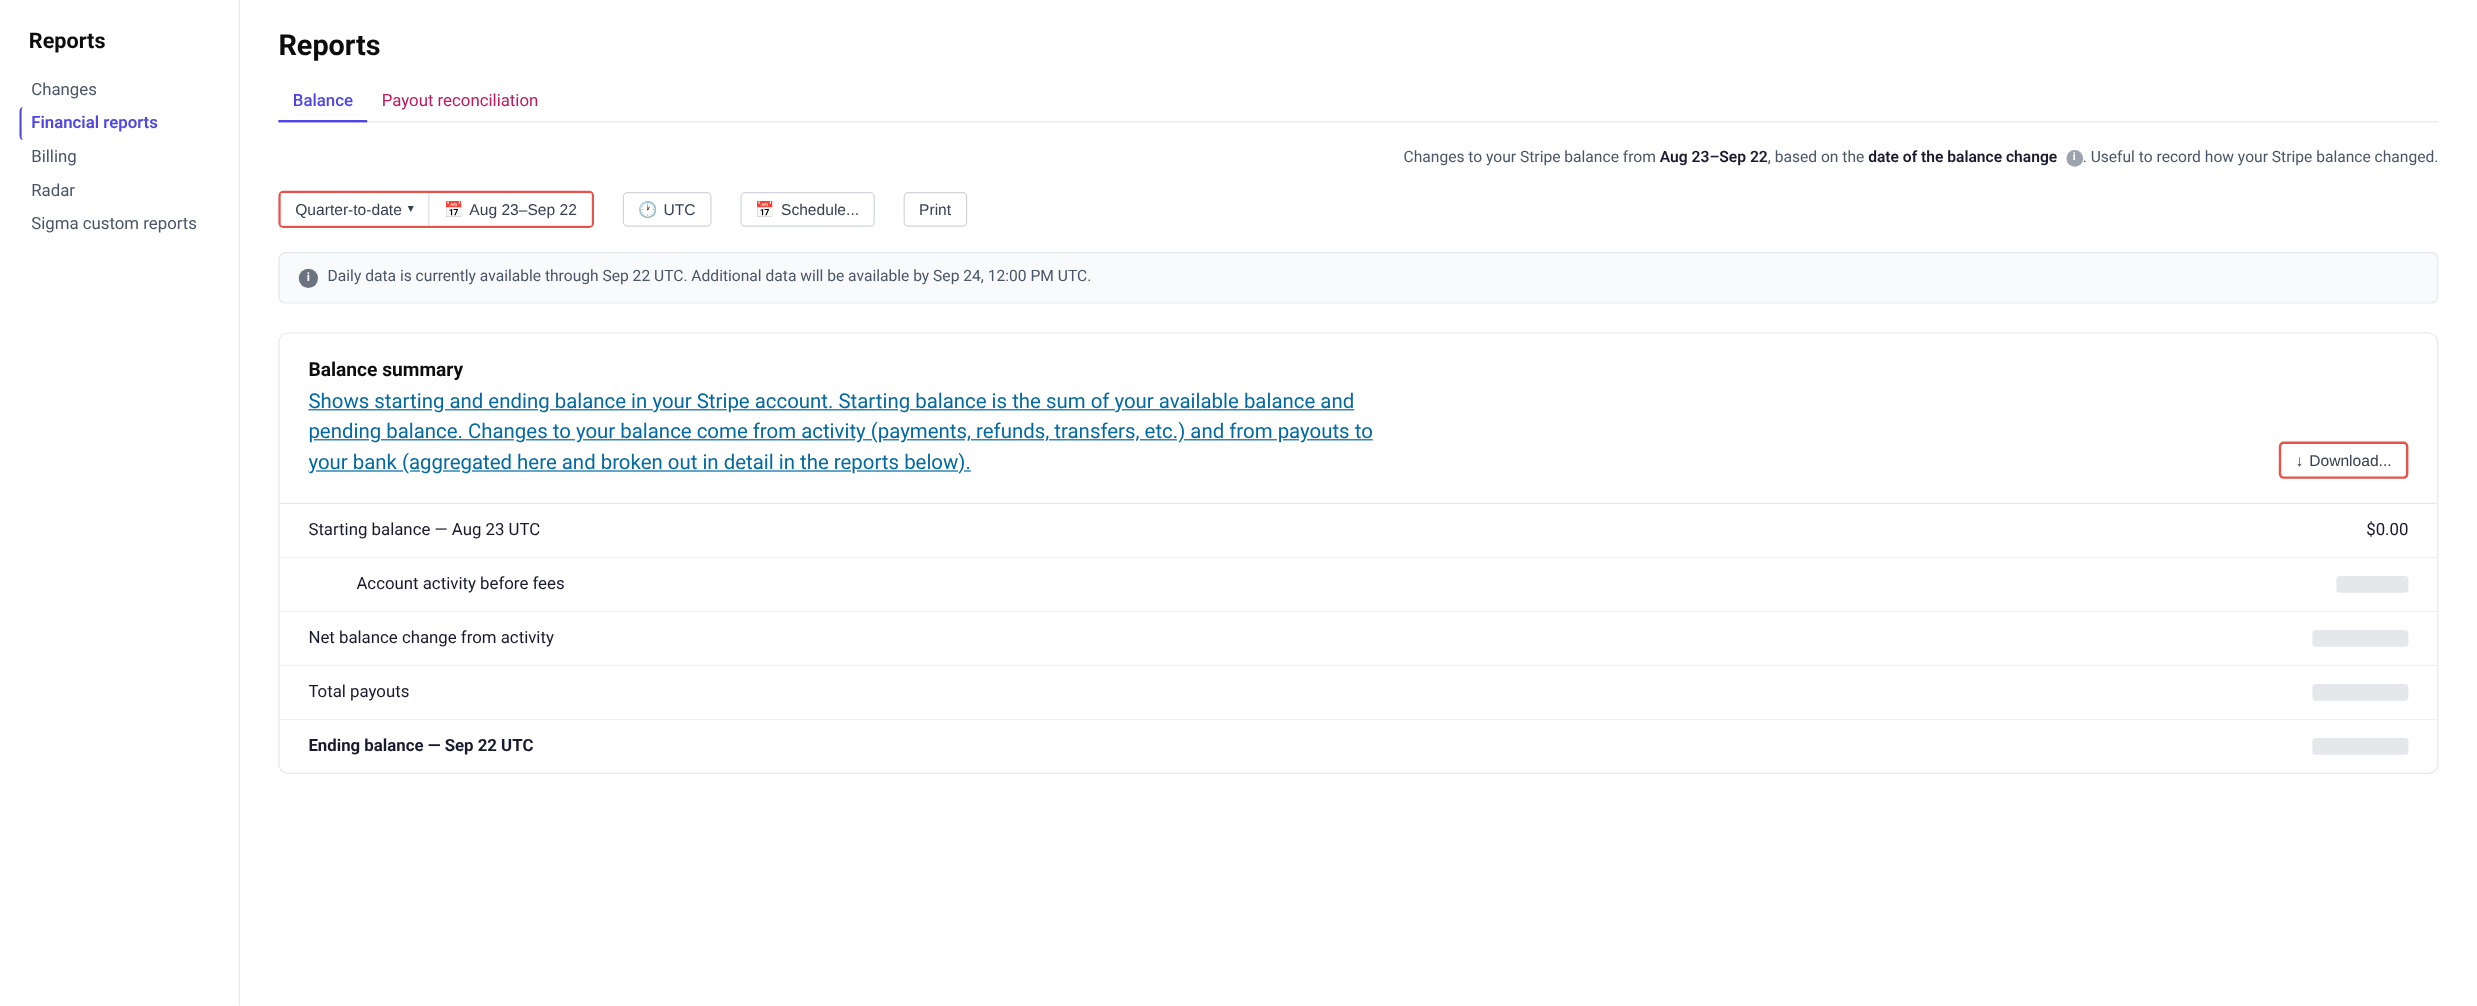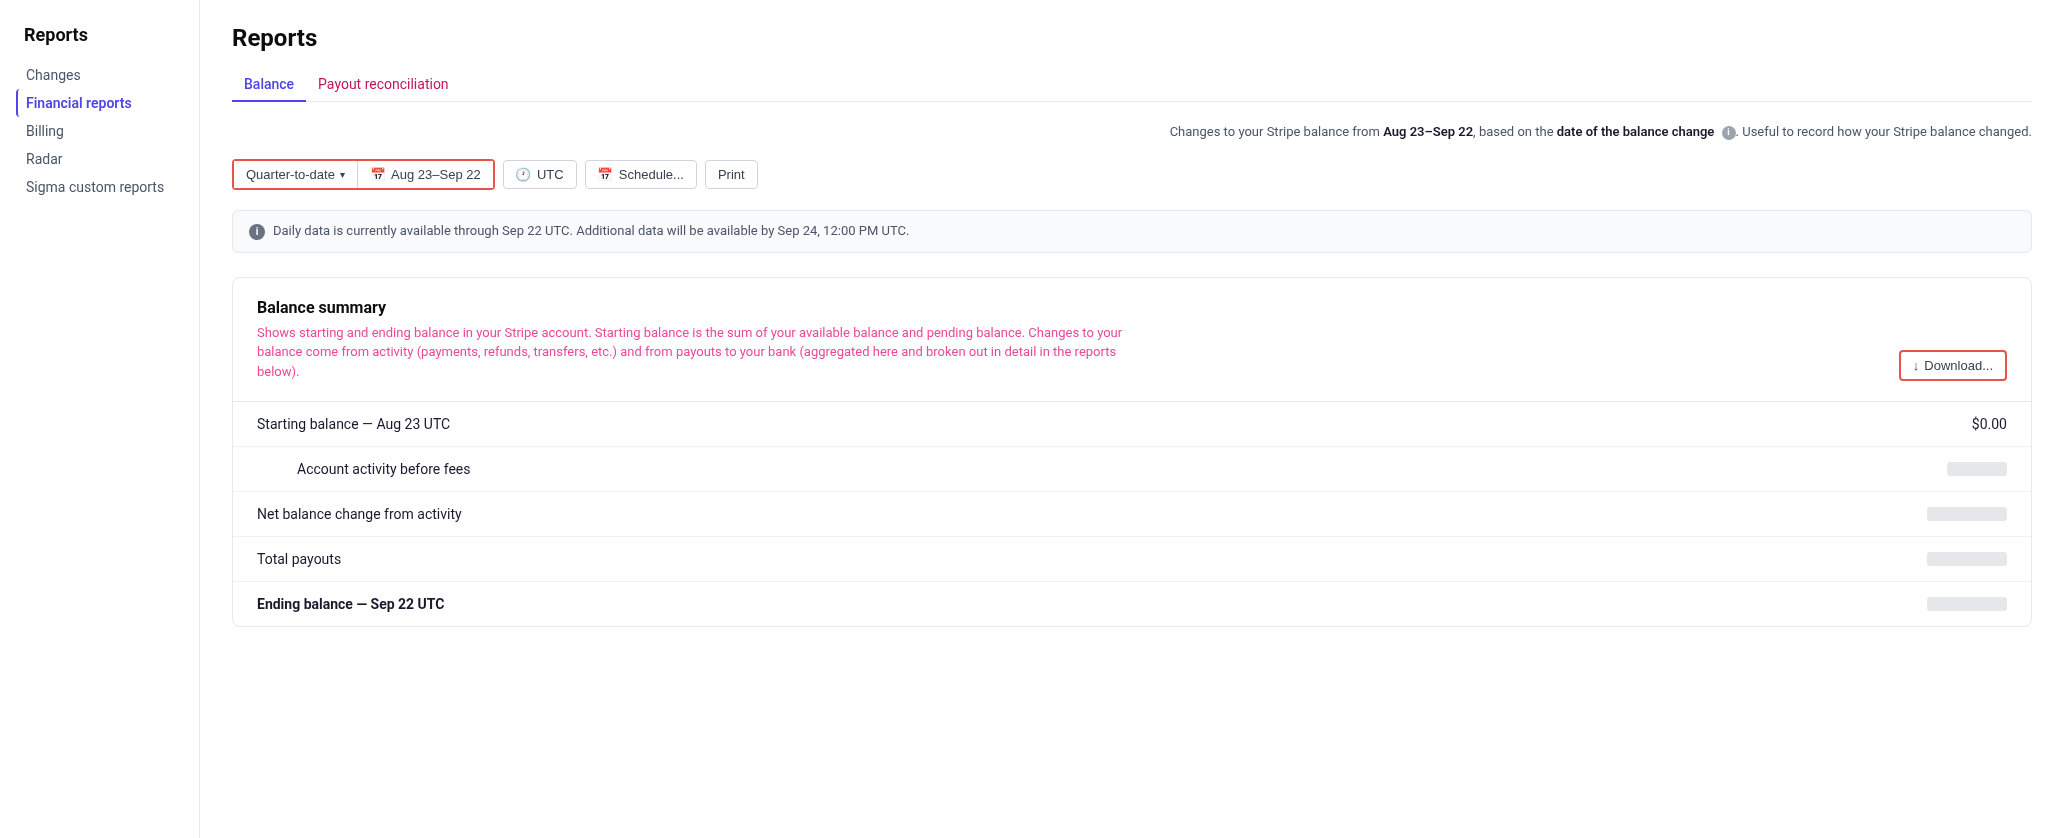--- a/index.html
+++ b/index.html
@@ -84,21 +84,21 @@
       margin-bottom: 16px;
       line-height: 1.6;
       text-align: right;
     }
     .description strong { font-weight: 600; color: #1a1a2e; }
 
     
     .toolbar {
       display: flex;
       align-items: center;
-      gap: 8px;
+      gap: 24px;
       margin-bottom: 20px;
     }
     .btn {
       display: inline-flex;
       align-items: center;
       gap: 5px;
       padding: 6px 12px;
       border: 1px solid #d1d5db;
       border-radius: 4px;
       background: #fff;
@@ -170,23 +170,24 @@
       border-bottom: 1px solid #e5e7eb;
     }
     .card-header-text { flex: 1; max-width: 900px; }
     .card-title {
       font-size: 16px;
       font-weight: 700;
       color: #0d0d0d;
       margin-bottom: 6px;
     }
     .card-desc {
-      font-size: 13px;
-      color: #ec4899;
+      font-size: 17px;
+      color: #0369a1;
       line-height: 1.5;
+      text-decoration: underline;
     }
     .download-btn {
       display: inline-flex;
       align-items: center;
       gap: 5px;
       padding: 6px 12px;
       border: 2px solid #e5534b;
       border-radius: 4px;
       background: #fff;
       font-size: 13px;

